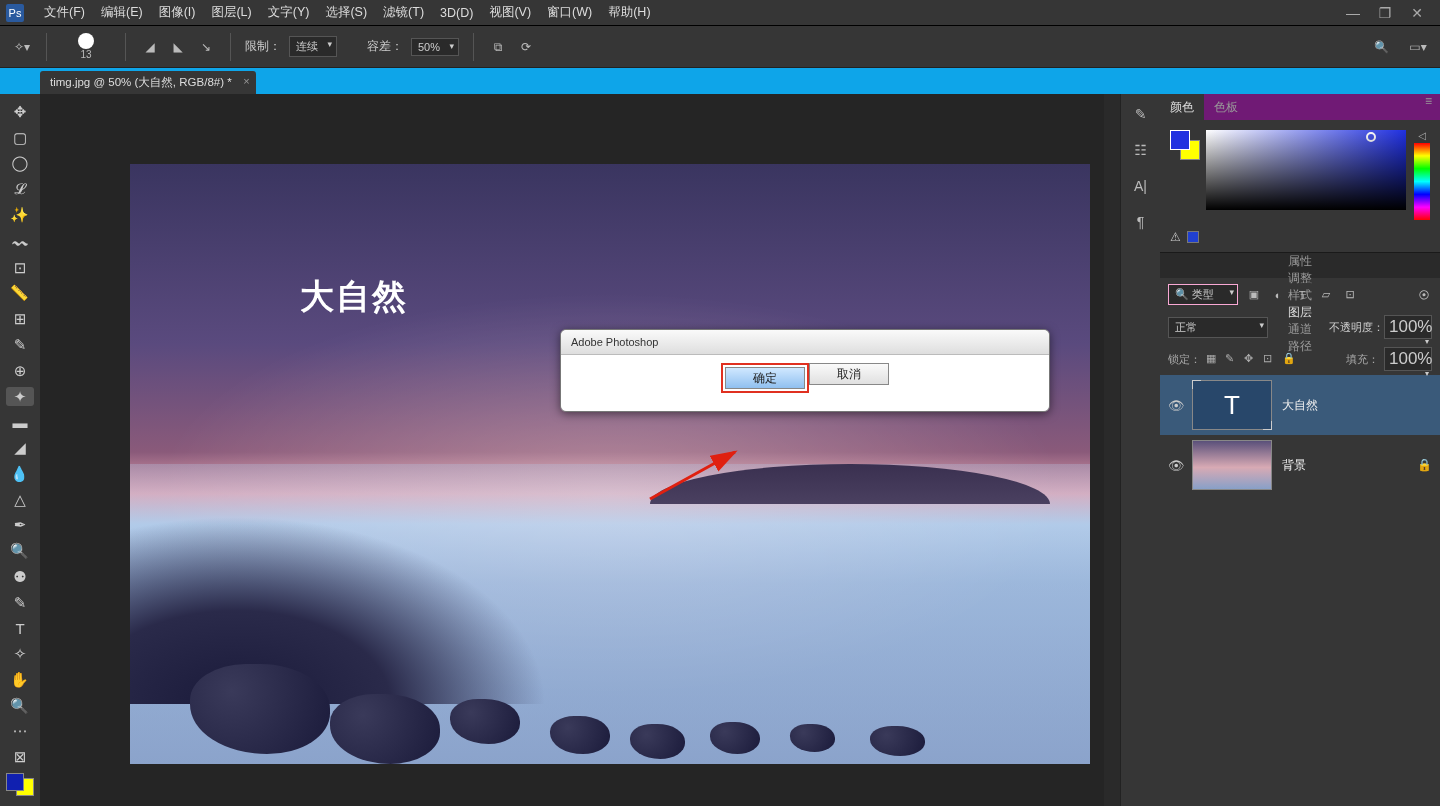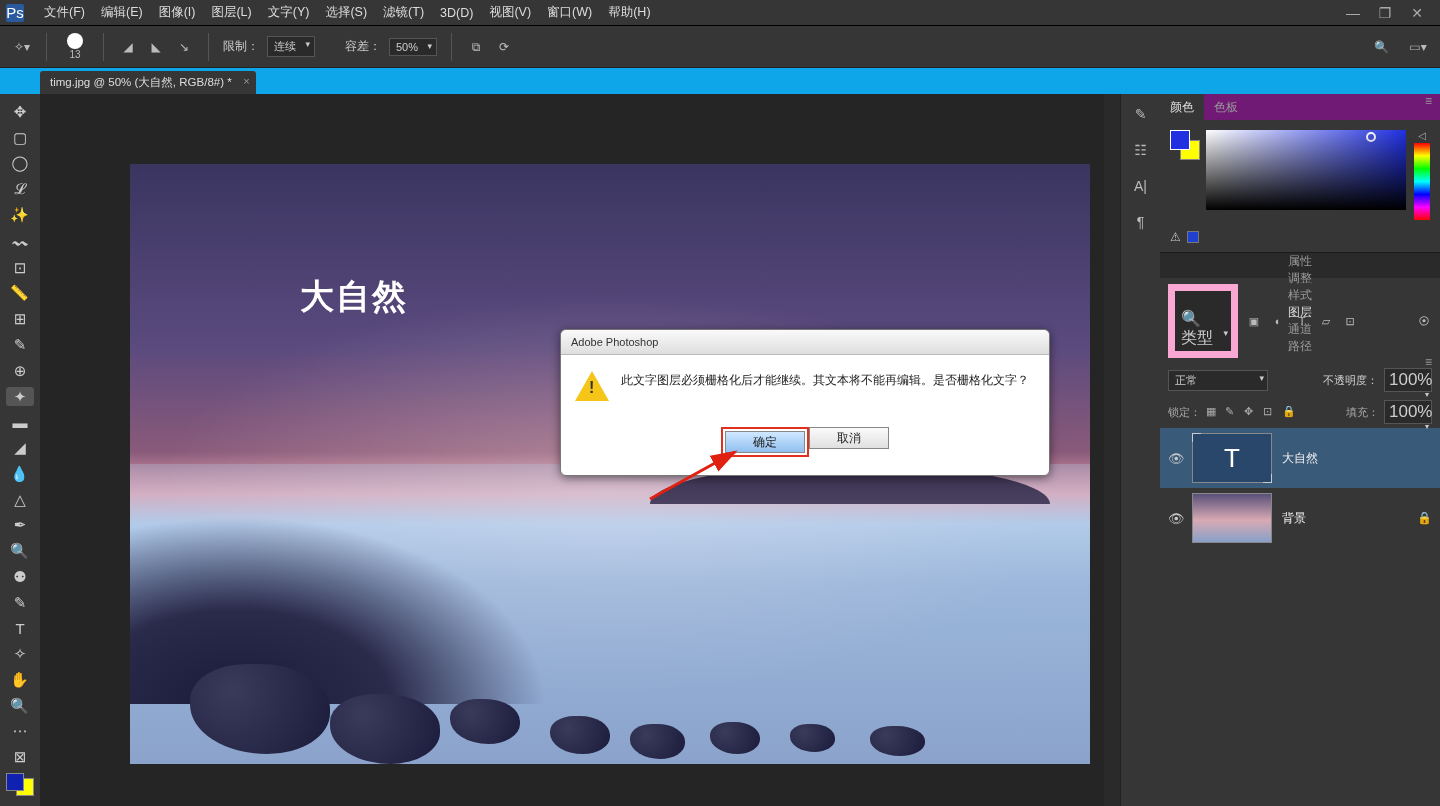--- a/index.html
+++ b/index.html
@@ -1,29 +1,29 @@
 <!DOCTYPE html>
 <html><head>
 <meta charset="utf-8">
 <style>
 * { margin: 0; padding: 0; box-sizing: border-box; font-family: "Microsoft YaHei", Arial, sans-serif; }
 body { background: #1a1a1a; width: 1440px; height: 806px; overflow: hidden; color: #ccc; font-size: 12px; }
 
 
 .menubar { height: 26px; background: #363636; display: flex; align-items: center; padding: 0 6px; border-bottom: 1px solid #000; }
-.app-icon { width: 18px; height: 18px; background: #2a5a9e; color: #fff; font-size: 15px; display: flex; align-items: center; justify-content: center; border-radius: 2px; margin-right: 12px; }
+.app-icon { width: 18px; height: 18px; background: #2a5a9e; color: #fff; font-size: 11px; display: flex; align-items: center; justify-content: center; border-radius: 2px; margin-right: 12px; }
 .menu-item { padding: 0 8px; font-size: 12.5px; color: #ddd; cursor: default; }
 .window-controls { margin-left: auto; display: flex; gap: 18px; padding-right: 10px; }
 .win-btn { width: 14px; height: 14px; color: #aaa; display: flex; align-items: center; justify-content: center; font-size: 14px; }
 
 
 .options-bar { height: 42px; background: #363636; display: flex; align-items: center; padding: 0 12px; border-bottom: 1px solid #222; gap: 8px; }
 .opt-sep { width: 1px; height: 28px; background: #555; margin: 0 6px; }
 .opt-icon { width: 20px; height: 20px; display: flex; align-items: center; justify-content: center; color: #bbb; }
-.brush-spot { display: flex; flex-direction: column; align-items: center; margin: 0 6px; }
+.brush-spot { display: flex; flex-direction: column; align-items: center; margin: 0 17px; }
 .brush-circle { width: 16px; height: 16px; background: #fff; border-radius: 50%; }
 .brush-size { font-size: 10px; color: #bbb; }
 .opt-label { font-size: 12px; color: #ccc; }
 .opt-combo { background: #2a2a2a; border: 1px solid #555; padding: 2px 18px 2px 6px; font-size: 11px; color: #ccc; position: relative; }
 .opt-combo::after { content: "▾"; position: absolute; right: 4px; font-size: 9px; }
 .opt-right { margin-left: auto; display: flex; align-items: center; gap: 16px; }
 
 
 .tabbar { height: 26px; background: #0ea5e9; display: flex; align-items: flex-end; padding-left: 40px; }
 .doc-tab { background: #363636; padding: 4px 24px 4px 10px; font-size: 11.5px; color: #ddd; position: relative; border-top-left-radius: 3px; border-top-right-radius: 3px; }
@@ -82,25 +82,25 @@
 .color-picker-box::after { content: ""; position: absolute; inset: 0; background: linear-gradient(to bottom, transparent, #000); }
 .picker-ring { position: absolute; top: 2px; right: 30px; width: 10px; height: 10px; border: 2px solid #fff; border-radius: 50%; }
 .hue-slider { width: 16px; height: 80px; background: linear-gradient(180deg, #f00, #ff0, #0f0, #0ff, #00f, #f0f, #f00); }
 .mini-swatch { width: 12px; height: 12px; background: #2040d0; border: 1px solid #777; }
 
 
 .props-tabs { display: flex; height: 26px; background: #2a2a2a; align-items: center; border-top: 1px solid #1a1a1a; flex-direction: column; }
 
 
 .layers-toolbar { display: flex; align-items: center; padding: 6px 8px; gap: 8px; font-size: 11px; }
-.layer-filter { background: #2a2a2a; border: 7px solid #f9a8d4; padding: 18px 16px 2px 6px; font-size: 16px; color: #ccc; position: relative; width: 70px; }
+.layer-filter { background: #2a2a2a; border: 1px solid #f9a8d4; padding: 2px 16px 2px 6px; font-size: 11px; color: #ccc; position: relative; width: 70px; }
 .layer-filter::after { content: "▾"; position: absolute; right: 3px; font-size: 9px; }
 .filter-icon { width: 16px; height: 16px; color: #bbb; display: flex; align-items: center; justify-content: center; }
 
-.layers-row2 { display: flex; align-items: center; padding: 4px 8px; gap: 6px; font-size: 11px; }
+.layers-row2 { display: flex; align-items: center; padding: 4px 8px; font-size: 11px; }
 .blend-combo { background: #2a2a2a; border: 1px solid #555; padding: 2px 16px 2px 6px; font-size: 11px; color: #ccc; width: 100px; position: relative; }
 .blend-combo::after { content: "▾"; position: absolute; right: 3px; font-size: 9px; }
 .pct-combo { background: #2a2a2a; border: 1px solid #555; padding: 1px 14px 1px 4px; font-size: 17px; color: #ccc; width: 48px; position: relative; }
 .pct-combo::after { content: "▾"; position: absolute; right: 2px; font-size: 8px; }
 
 .layers-row3 { display: flex; align-items: center; padding: 4px 8px; gap: 5px; font-size: 11px; color: #aaa; }
 .lock-icon { width: 14px; height: 14px; color: #aaa; font-size: 11px; }
 
 .layer-list { flex: 1; background: #363636; }
 .layer { display: flex; align-items: center; height: 60px; padding: 0 8px; gap: 10px; }
@@ -224,26 +224,20 @@
         <div class="rock" style="left:500px;bottom:5px;width:55px;height:35px"></div>
         <div class="rock" style="left:580px;bottom:10px;width:50px;height:32px"></div>
         <div class="rock" style="left:660px;bottom:12px;width:45px;height:28px"></div>
         <div class="rock" style="left:740px;bottom:8px;width:55px;height:30px"></div>
       </div>
       <div class="canvas-text">大自然</div>
     </div>
 
     <div class="dialog">
       <div class="dialog-title">Adobe Photoshop</div>
-      <div class="dialog-body">
-        <div class="warn-icon">
-            <div class="warn-tri"></div>
-          </div>
-        <div class="dialog-msg">此文字图层必须栅格化后才能继续。其文本将不能再编辑。是否栅格化文字？</div>
-      </div>
       <div class="dialog-buttons">
         <span class="btn-highlight">
           <button class="dlg-btn primary">确定</button>
         </span>
         <button class="dlg-btn">取消</button>
       </div>
     </div>
 
     <svg class="red-arrow" viewBox="0 0 110 60">
       <defs>

